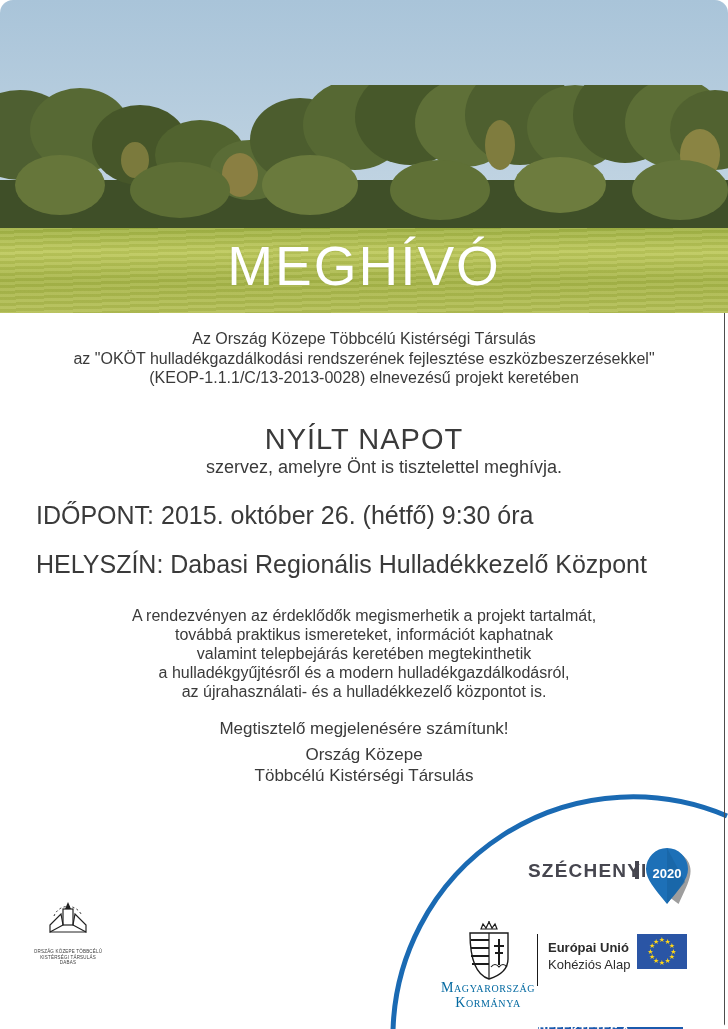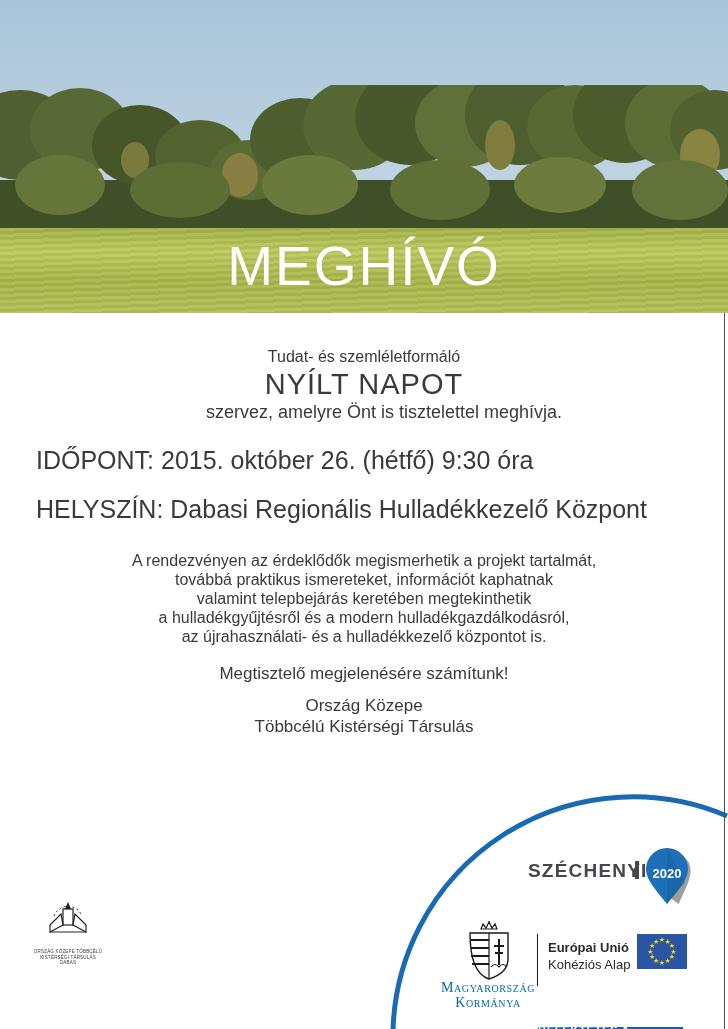--- a/index.html
+++ b/index.html
@@ -1,20 +1,20 @@
 <!DOCTYPE html>
 <html><head>
 <meta charset="utf-8">
 <style>
   * { margin:0; padding:0; box-sizing:border-box; }
   html,body { background:#ffffff; }
   .page {
     position:relative; width:728px; height:1029px; margin:0 auto;
     background:#ffffff; overflow:hidden;
-    font-family:"Liberation Sans", sans-serif; color:#3a3a3a;
+    font-family:"Liberation Sans", sans-serif; color:#3a3a3a;border-radius:13px;
   }
 
   
   .hero { position:absolute; top:0; left:0; width:728px; height:313px; overflow:hidden; }
   .sky  { position:absolute; inset:0; background:linear-gradient(180deg,#a9c4d9 0%,#bed2e1 55%,#cfdde8 100%); }
   .trees{ position:absolute; top:85px; left:0; width:728px; height:160px; }
   .field{
     position:absolute; left:0; top:228px; width:728px; height:85px;
     background:linear-gradient(180deg,#9fb044 0%,#bcc75c 28%,#a5b348 62%,#b2bd55 100%);
   }
@@ -33,21 +33,21 @@
   .center  { text-align:center; }
   .intro   { margin-top:16px; font-size:16px; line-height:19.5px; }
   .event   { margin-top:34px; }
   .event-pre  { font-size:16px; line-height:20px; }
   .event-title{ font-size:29px; line-height:34px; letter-spacing:1px; }
   .event-post { font-size:18px; line-height:23px;padding-left:40px; }
   .details { margin-top:22px; margin-left:36px; font-size:25px; }
   .details .line2 { margin-top:20px; }
   .description { margin-top:27px; font-size:16px; line-height:19px;text-align:center; }
   .closing   { margin-top:18px; font-size:17px; }
-  .signature { margin-top:11px; font-size:17px; line-height:21px; }
+  .signature { margin-top:5px; font-size:17px; line-height:21px; }
 
   
   .arc-svg { position:absolute; inset:0; width:728px; height:1029px; pointer-events:none; }
   .right-border { position:absolute; top:313px; right:3px; width:1px; height:716px; background:#4d4d4d; }
 
   .szechenyi { position:absolute; top:848px; left:528px; width:170px; height:64px; }
   .sz-text { position:absolute; left:0; top:12px; font-size:19px; font-weight:bold;
              letter-spacing:1.2px; color:#46464f; }
   .sz-bar  { position:absolute; left:107px; top:13px; width:4px; height:18px; background:#46464f; }
   .sz-pin  { position:absolute; left:113px; top:0; }
@@ -106,23 +106,27 @@
     <div class="field"></div>
     <div class="hero-title">MEGHÍVÓ</div>
   </div>
 
   <svg class="arc-svg" viewBox="0 0 728 1029">
     <path d="M 393 1031 A 240 240 0 0 1 727 816" fill="none" stroke="#1a6ab3" stroke-width="5"></path>
   </svg>
   <div class="right-border"></div>
 
   <div class="content">
+    <div class="intro center">
+      <div>Az Ország Közepe Többcélú Kistérségi Társulás</div>
+      <div>az "OKÖT hulladékgazdálkodási rendszerének fejlesztése eszközbeszerzésekkel"</div>
+      <div>(KEOP-1.1.1/C/13-2013-0028) elnevezésű projekt keretében</div>
+    </div>
 
     <div class="event center">
-      <div class="event-pre">Tudat- és szemléletformáló</div>
       <div class="event-title">NYÍLT NAPOT</div>
       <div class="event-post">szervez, amelyre Önt is tisztelettel meghívja.</div>
     </div>
 
     <div class="details">
       <div class="line1">IDŐPONT: 2015. október 26. (hétfő) 9:30 óra</div>
       <div class="line2">HELYSZÍN: Dabasi Regionális Hulladékkezelő Központ</div>
     </div>
 
     <div class="description center">

